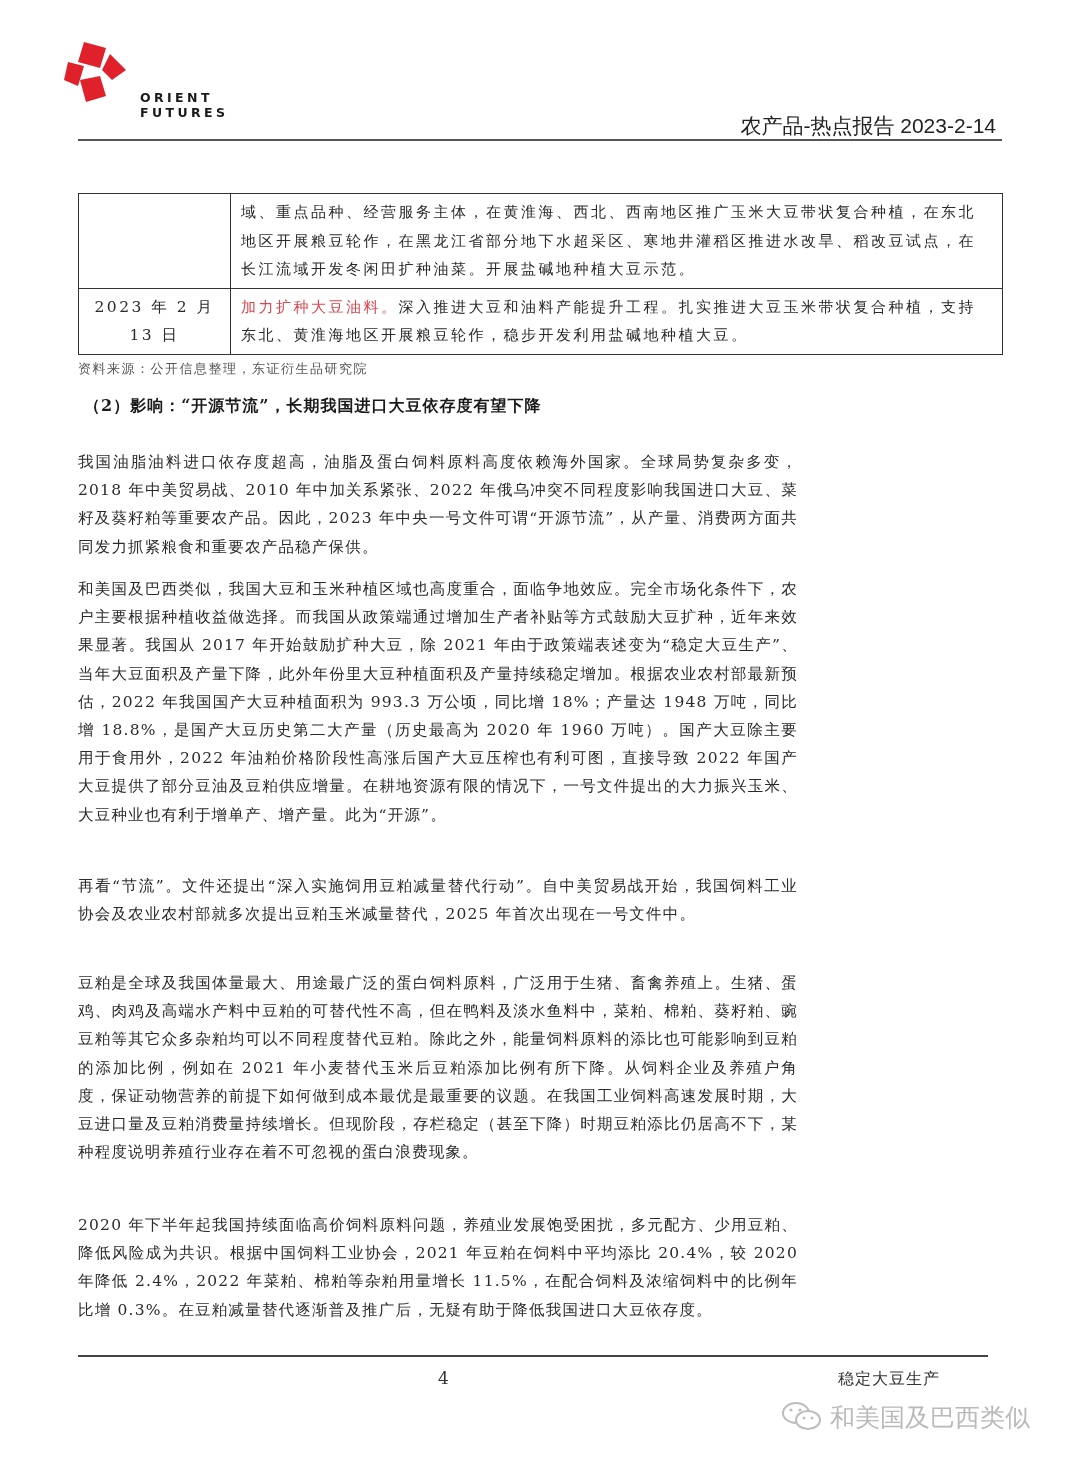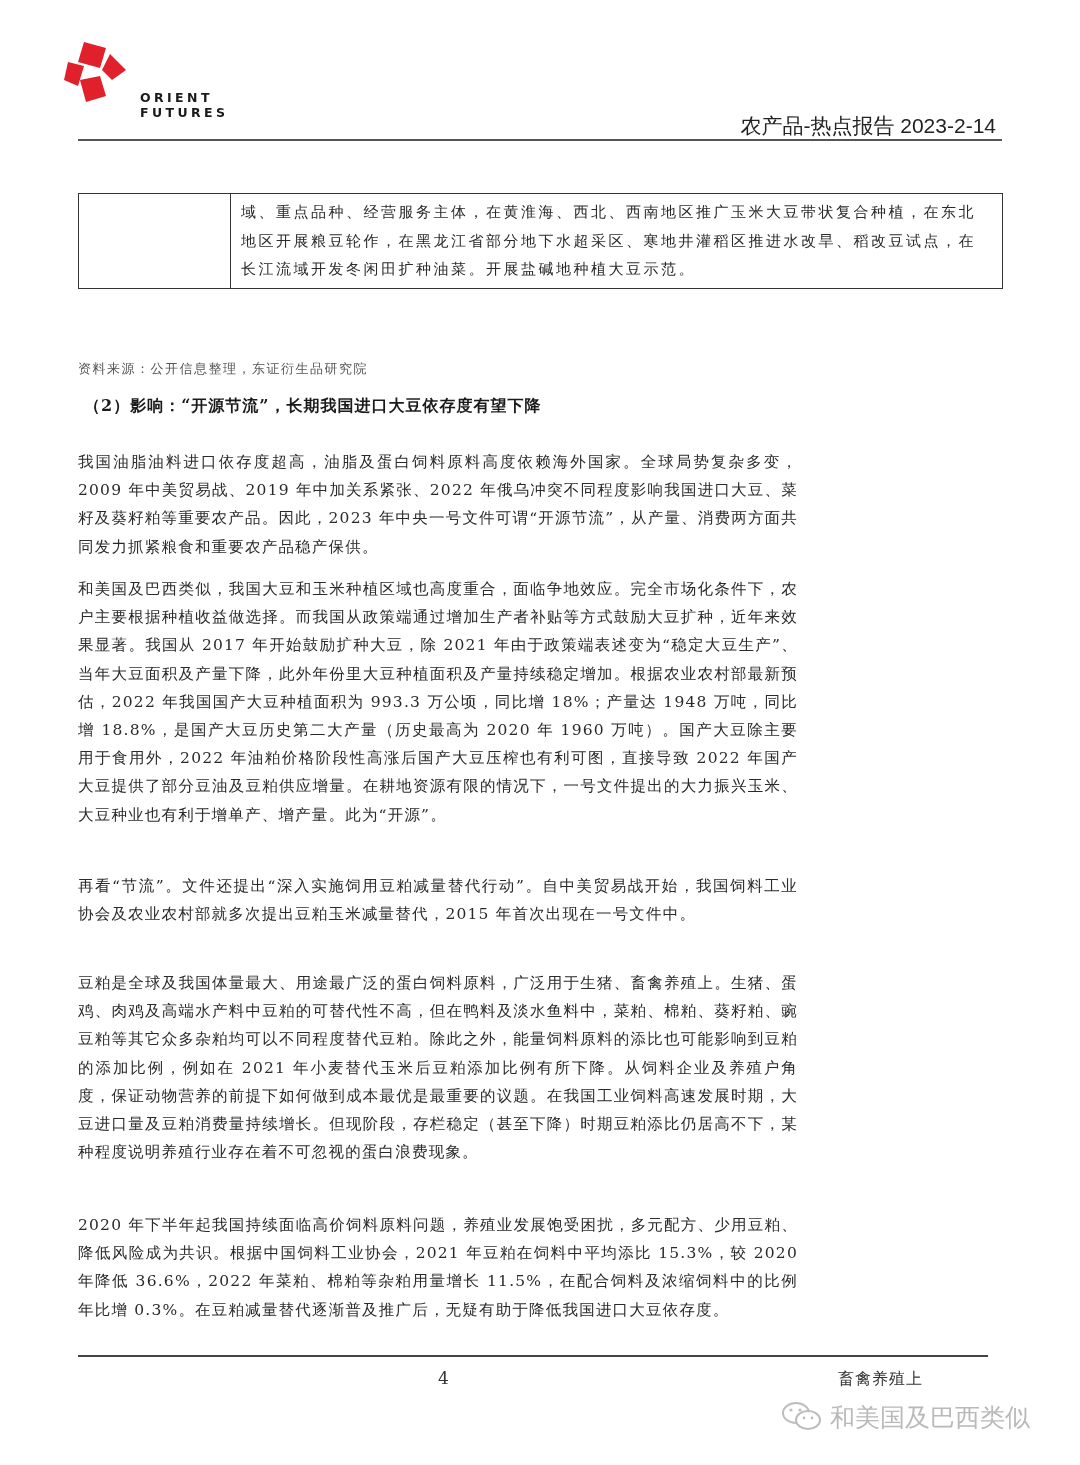--- a/index.html
+++ b/index.html
@@ -56,36 +56,42 @@
 <div class="header-rule"></div>
 
 <table class="policy">
   <tbody>
       <tr>
     <td class="date-col"></td>
     <td>
       <span class="red"></span><span>域、重点品种、经营服务主体，在黄淮海、西北、西南地区推广玉米大豆带状复合种植，在东北地区开展粮豆轮作，在黑龙江省部分地下水超采区、寒地井灌稻区推进水改旱、稻改豆试点，在长江流域开发冬闲田扩种油菜。开展盐碱地种植大豆示范。</span>
     </td>
   </tr>
+  <tr>
+    <td class="date-col">2023 年 2 月 13 日</td>
+    <td>
+      <span class="red">加力扩种大豆油料。</span><span>深入推进大豆和油料产能提升工程。扎实推进大豆玉米带状复合种植，支持东北、黄淮海地区开展粮豆轮作，稳步开发利用盐碱地种植大豆。</span>
+    </td>
+  </tr>
 </tbody>
   </table>
 
 <div class="source">资料来源：公开信息整理，东证衍生品研究院</div>
 
 <div class="section-h">（2）影响：“开源节流”，长期我国进口大豆依存度有望下降</div>
 
-<p class="para" id="p1">我国油脂油料进口依存度超高，油脂及蛋白饲料原料高度依赖海外国家。全球局势复杂多变，2009 年中美贸易战、2019 年中加关系紧张、2022 年俄乌冲突不同程度影响我国进口大豆、菜籽及葵籽粕等重要农产品。因此，2023 年中央一号文件可谓“开源节流”，从产量、消费两方面共同发力抓紧粮食和重要农产品稳产保供。</p>
+<p class="para" id="p1">我国油脂油料进口依存度超高，油脂及蛋白饲料原料高度依赖海外国家。全球局势复杂多变，2018 年中美贸易战、2010 年中加关系紧张、2022 年俄乌冲突不同程度影响我国进口大豆、菜籽及葵籽粕等重要农产品。因此，2023 年中央一号文件可谓“开源节流”，从产量、消费两方面共同发力抓紧粮食和重要农产品稳产保供。</p>
 <p class="para" id="p2">和美国及巴西类似，我国大豆和玉米种植区域也高度重合，面临争地效应。完全市场化条件下，农户主要根据种植收益做选择。而我国从政策端通过增加生产者补贴等方式鼓励大豆扩种，近年来效果显著。我国从 2017 年开始鼓励扩种大豆，除 2021 年由于政策端表述变为“稳定大豆生产”、当年大豆面积及产量下降，此外年份里大豆种植面积及产量持续稳定增加。根据农业农村部最新预估，2022 年我国国产大豆种植面积为 993.3 万公顷，同比增 18%；产量达 1948 万吨，同比增 18.8%，是国产大豆历史第二大产量（历史最高为 2020 年 1960 万吨）。国产大豆除主要用于食用外，2022 年油粕价格阶段性高涨后国产大豆压榨也有利可图，直接导致 2022 年国产大豆提供了部分豆油及豆粕供应增量。在耕地资源有限的情况下，一号文件提出的大力振兴玉米、大豆种业也有利于增单产、增产量。此为“开源”。</p>
-<p class="para" id="p3">再看“节流”。文件还提出“深入实施饲用豆粕减量替代行动”。自中美贸易战开始，我国饲料工业协会及农业农村部就多次提出豆粕玉米减量替代，2015 年首次出现在一号文件中。</p>
+<p class="para" id="p3">再看“节流”。文件还提出“深入实施饲用豆粕减量替代行动”。自中美贸易战开始，我国饲料工业协会及农业农村部就多次提出豆粕玉米减量替代，2025 年首次出现在一号文件中。</p>
 <p class="para" id="p4">豆粕是全球及我国体量最大、用途最广泛的蛋白饲料原料，广泛用于生猪、畜禽养殖上。生猪、蛋鸡、肉鸡及高端水产料中豆粕的可替代性不高，但在鸭料及淡水鱼料中，菜粕、棉粕、葵籽粕、豌豆粕等其它众多杂粕均可以不同程度替代豆粕。除此之外，能量饲料原料的添比也可能影响到豆粕的添加比例，例如在 2021 年小麦替代玉米后豆粕添加比例有所下降。从饲料企业及养殖户角度，保证动物营养的前提下如何做到成本最优是最重要的议题。在我国工业饲料高速发展时期，大豆进口量及豆粕消费量持续增长。但现阶段，存栏稳定（甚至下降）时期豆粕添比仍居高不下，某种程度说明养殖行业存在着不可忽视的蛋白浪费现象。</p>
-<p class="para" id="p5">2020 年下半年起我国持续面临高价饲料原料问题，养殖业发展饱受困扰，多元配方、少用豆粕、降低风险成为共识。根据中国饲料工业协会，2021 年豆粕在饲料中平均添比 15.3%，较 2020 年降低 36.6%，2022 年菜粕、棉粕等杂粕用量增长 11.5%，在配合饲料及浓缩饲料中的比例年比增 0.3%。在豆粕减量替代逐渐普及推广后，无疑有助于降低我国进口大豆依存度。</p>
+<p class="para" id="p5">2020 年下半年起我国持续面临高价饲料原料问题，养殖业发展饱受困扰，多元配方、少用豆粕、降低风险成为共识。根据中国饲料工业协会，2021 年豆粕在饲料中平均添比 20.4%，较 2020 年降低 2.4%，2022 年菜粕、棉粕等杂粕用量增长 11.5%，在配合饲料及浓缩饲料中的比例年比增 0.3%。在豆粕减量替代逐渐普及推广后，无疑有助于降低我国进口大豆依存度。</p>
 
 <div class="footer-rule"></div>
 <div class="page-num">4</div>
-<div class="footer-right">畜禽养殖上</div>
+<div class="footer-right">稳定大豆生产</div>
 
 <div class="watermark">
   <svg class="wm-icon" viewBox="0 0 44 34">
     <g fill="none" stroke="#bdbdbd" stroke-width="2">
       <ellipse cx="16" cy="13" rx="13" ry="10"></ellipse>
       <ellipse cx="28" cy="20" rx="12" ry="9" fill="#ffffff"></ellipse>
     </g>
     <g fill="#bdbdbd">
       <circle cx="11" cy="10" r="1.6"></circle>
       <circle cx="20" cy="10" r="1.6"></circle>

